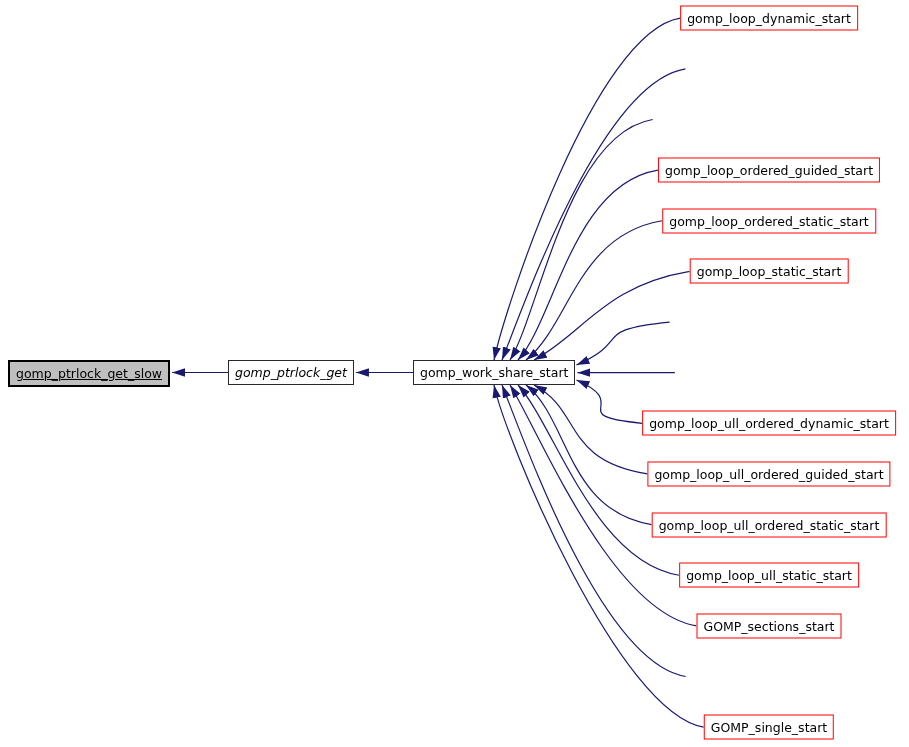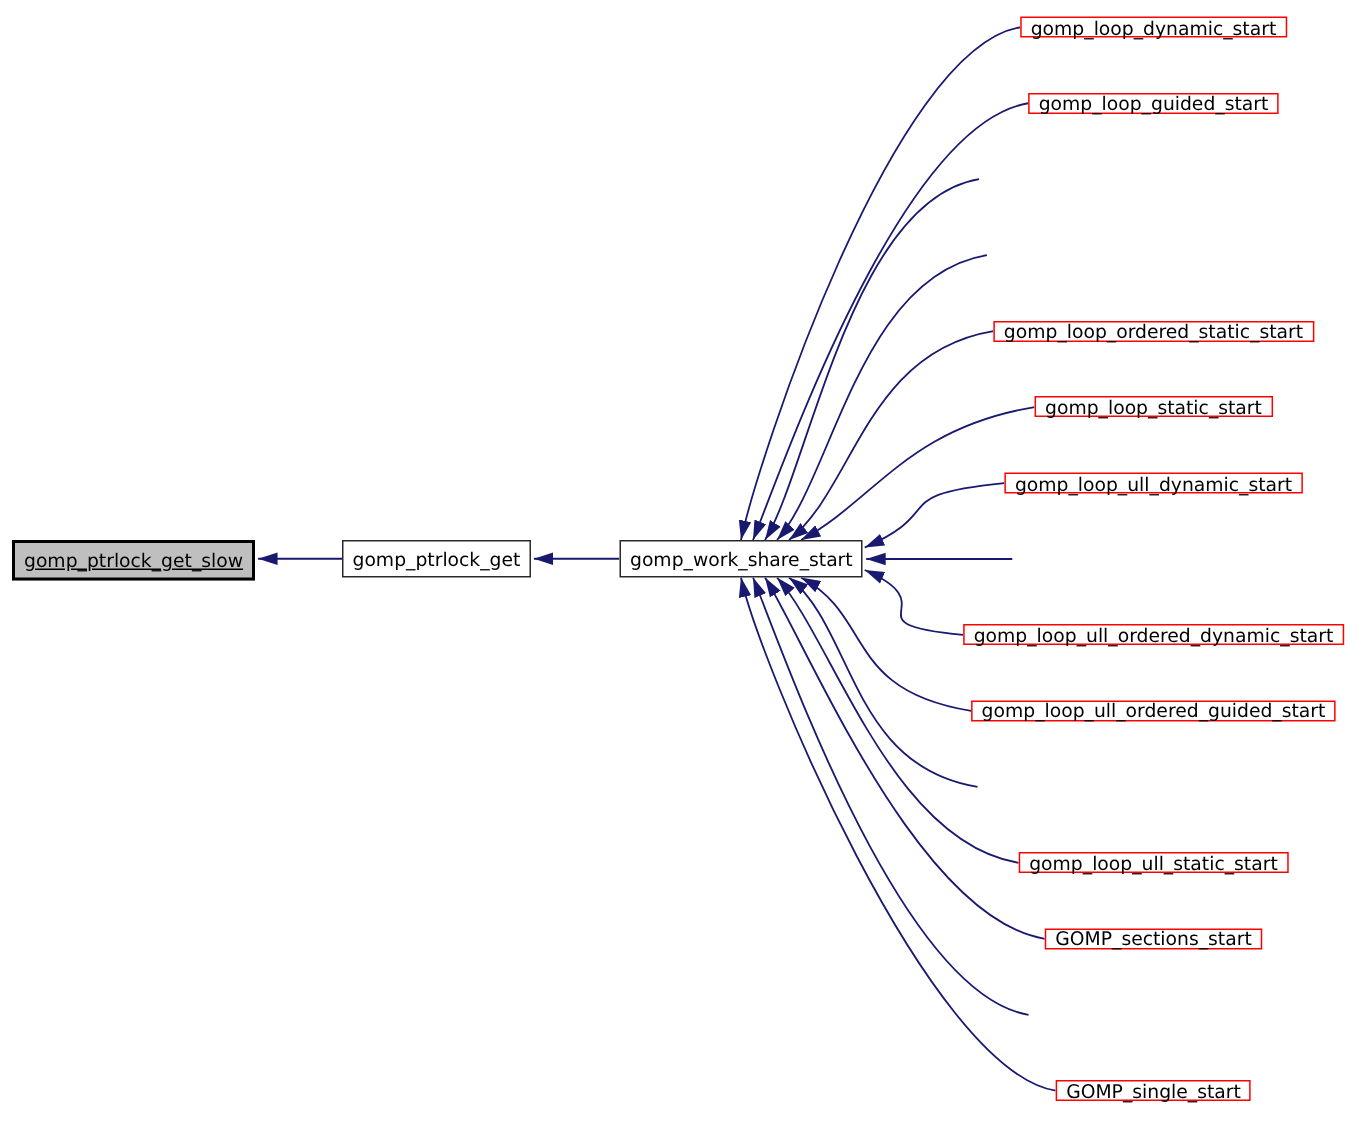--- a/index.html
+++ b/index.html
@@ -50,26 +50,26 @@
     height: 27px;
     background: var(--root-fill, #bfbfbf);
     border: 2px solid var(--root-border, #000000);
     text-decoration: underline;
   }
   .node.plain {
     top: 360px;
     height: 25px;
     border: 1.4px solid var(--node-border, #2a2a2a);
   }
-  #node-mid { left: 228px; }
+  #node-mid { left: 228px; font-style: italic; }
   #node-hub { left: 413px; }
   .node.caller {
     left: 769px;
     top: calc(18.2px + var(--row) * 50.64px);
-    height: 14px;
+    height: 25px;
     transform: translate(-50%, -50%);
     border: 1.7px solid var(--caller-border, #ff0000);
   }
 </style>
 </head>
 <body>
 
 <div class="canvas">
 
   <svg id="edge-layer" width="909" height="747" viewBox="0 0 909 747" xmlns="http://www.w3.org/2000/svg">
@@ -99,23 +99,23 @@
       </g>
   </svg>
 
   <div class="node root" id="node-root">gomp_ptrlock_get_slow</div>
 
   <div class="node plain" id="node-mid">gomp_ptrlock_get</div>
 
   <div class="node plain" id="node-hub">gomp_work_share_start</div>
 
   <div class="node caller" style="--row:0">gomp_loop_dynamic_start</div>
-  <div class="node caller" style="--row:1">gomp_loop_guided_start</div>
+  <div class="node caller" style="--row:3">gomp_loop_ordered_guided_start</div>
   <div class="node caller" style="--row:4">gomp_loop_ordered_static_start</div>
   <div class="node caller" style="--row:5">gomp_loop_static_start</div>
-  <div class="node caller" style="--row:6">gomp_loop_ull_dynamic_start</div>
   <div class="node caller" style="--row:8">gomp_loop_ull_ordered_dynamic_start</div>
   <div class="node caller" style="--row:9">gomp_loop_ull_ordered_guided_start</div>
+  <div class="node caller" style="--row:10">gomp_loop_ull_ordered_static_start</div>
   <div class="node caller" style="--row:11">gomp_loop_ull_static_start</div>
   <div class="node caller" style="--row:12">GOMP_sections_start</div>
   <div class="node caller" style="--row:14">GOMP_single_start</div>
 
 </div>
 
 </body></html>

